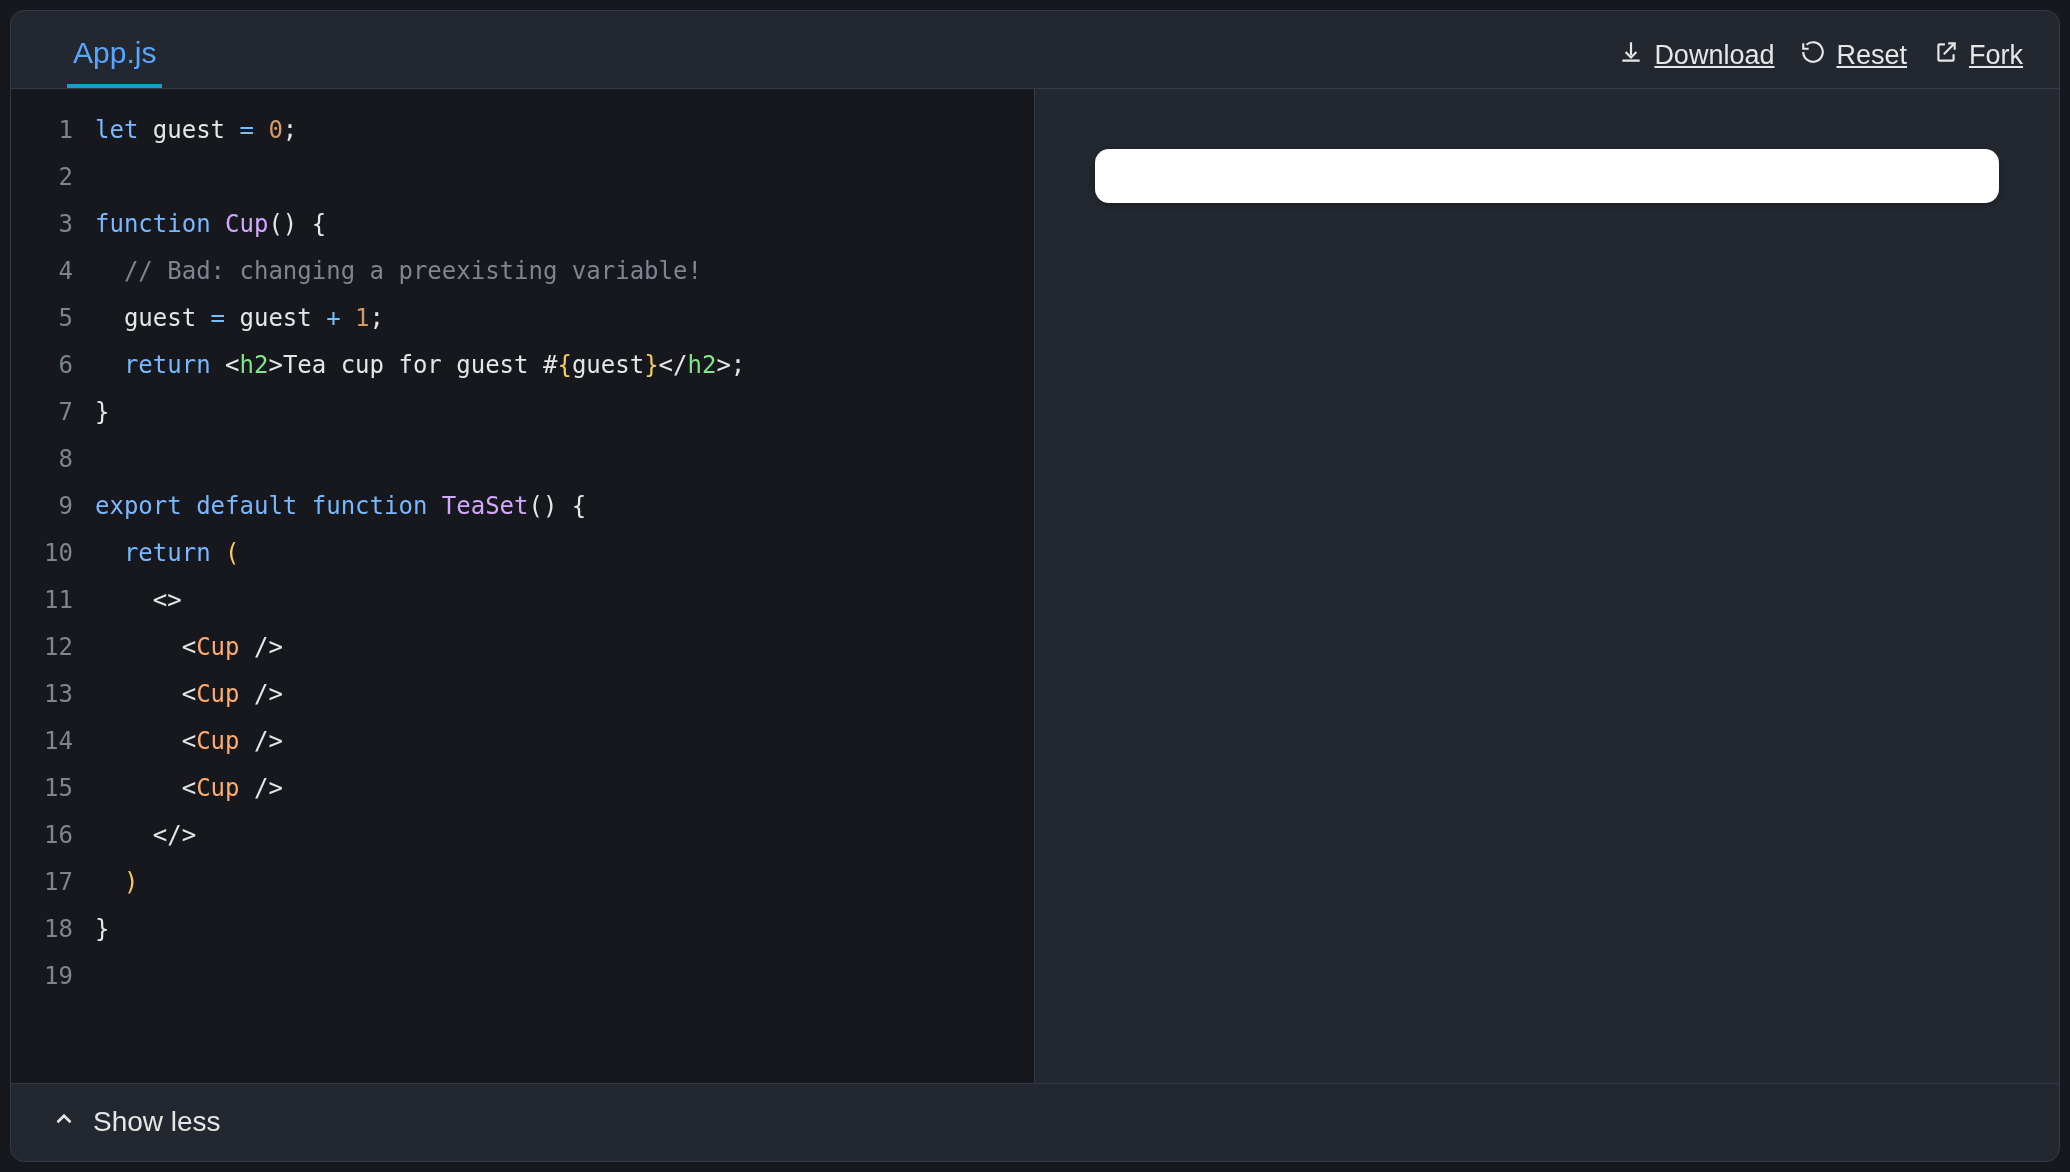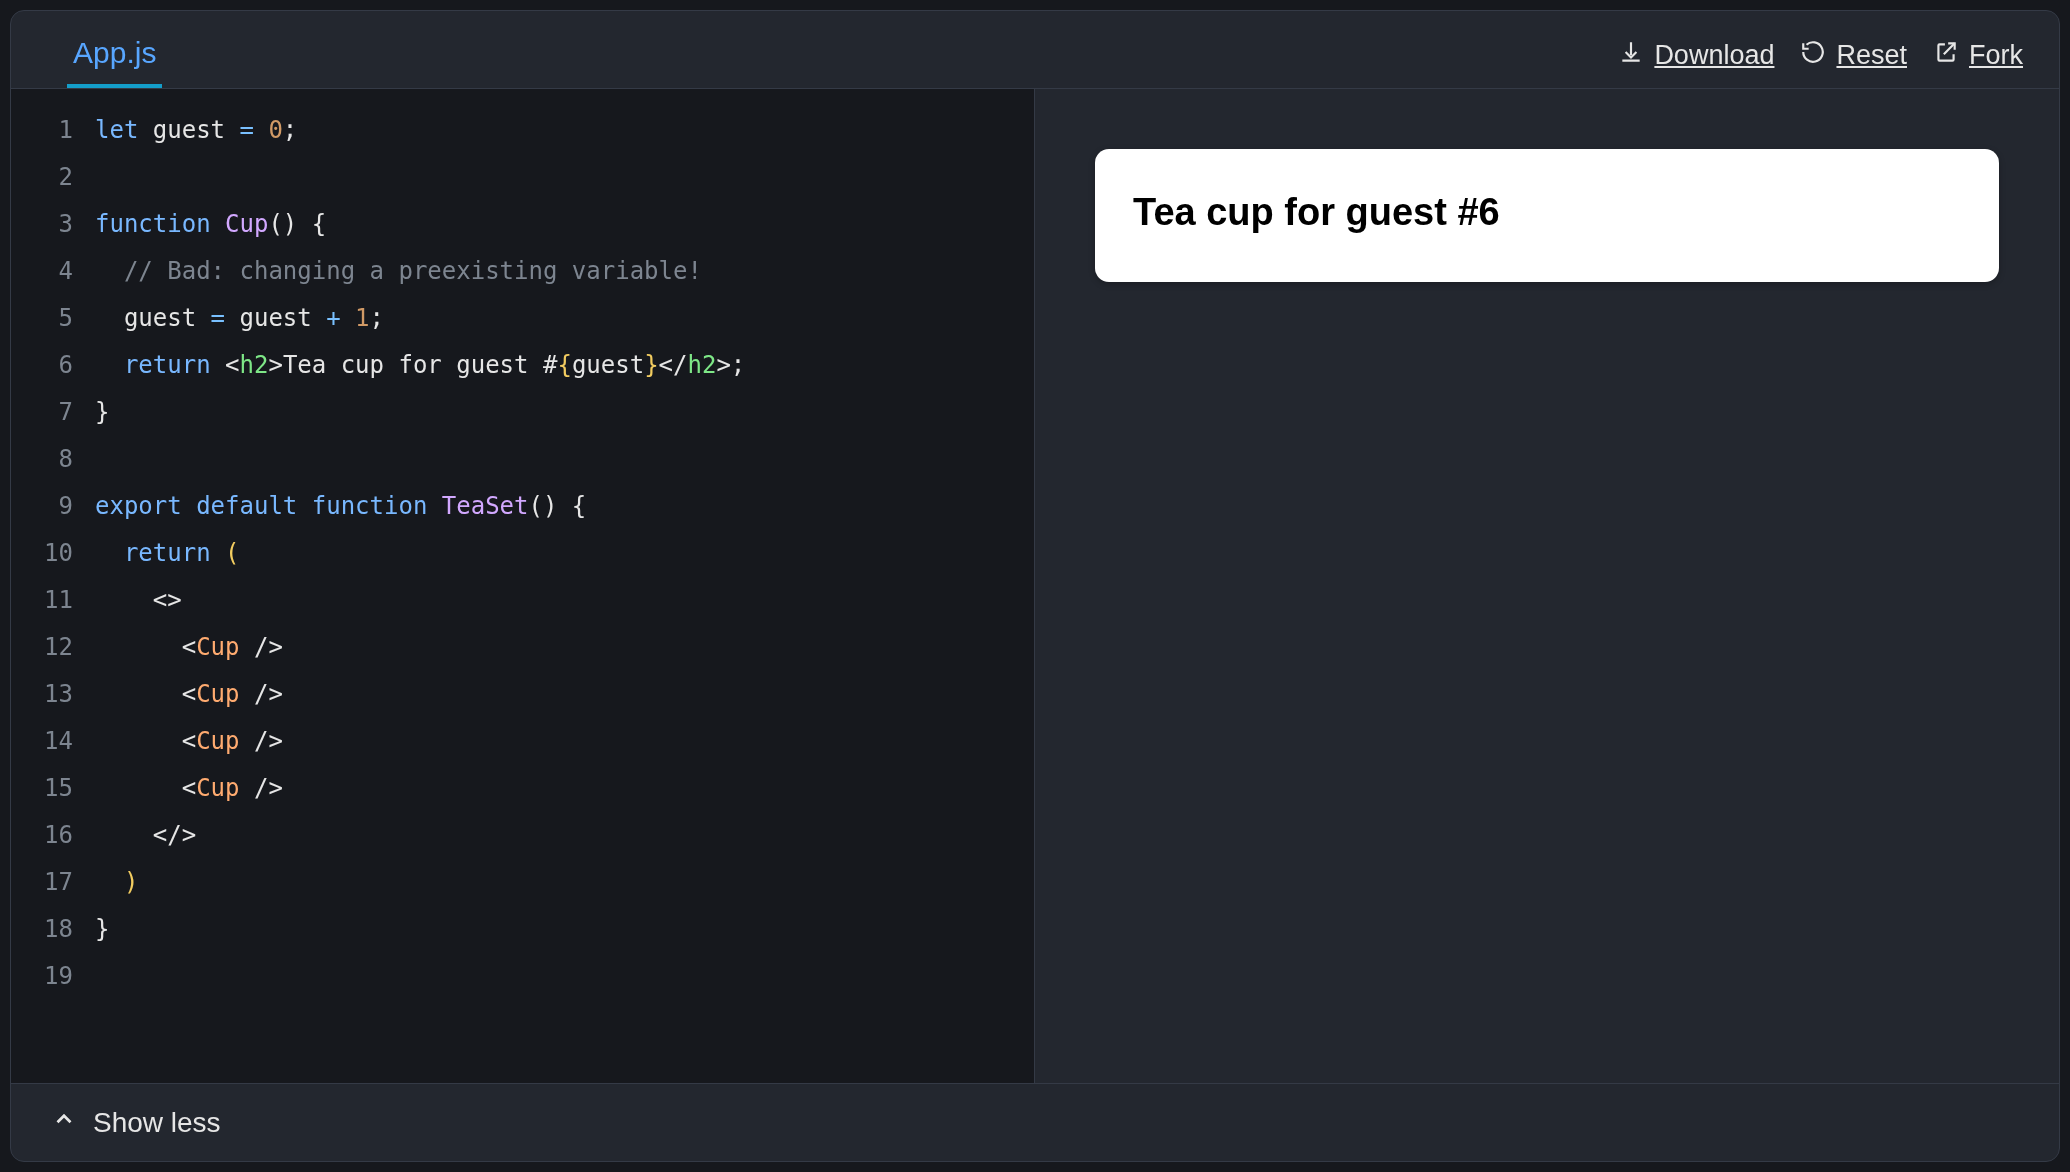--- a/index.html
+++ b/index.html
@@ -118,21 +118,20 @@
     font-size: 38px;
     font-weight: 700;
     margin: 18px 0;
     font-family: -apple-system, BlinkMacSystemFont, "Segoe UI", Helvetica, Arial, sans-serif;
   }
   .footer {
     flex: 0 0 auto;
     border-top: 1px solid #343a46;
     padding: 22px 40px;
     display: flex;
-    align-items: center;
     gap: 16px;
     font-size: 28px;
     cursor: pointer;
   }
   .footer svg { width: 26px; height: 26px; stroke: #e6e6e6; fill: none; stroke-width: 2.5; }
 </style>
 </head>
 <body>
 
 <div class="frame">
@@ -195,21 +194,20 @@
             <div>15</div>
             <div>16</div>
             <div>17</div>
             <div>18</div>
             <div>19</div>
           </div>
         <div class="code" id="code"><div class="line"><span class="tok-kw">let </span><span>guest </span><span class="tok-op">= </span><span class="tok-num">0</span><span>;</span></div><div class="line"></div><div class="line"><span class="tok-kw">function </span><span class="tok-fn">Cup</span><span>() {</span></div><div class="line"><span>  </span><span class="tok-comment">// Bad: changing a preexisting variable!</span></div><div class="line"><span>  guest </span><span class="tok-op">= </span><span>guest </span><span class="tok-op">+ </span><span class="tok-num">1</span><span>;</span></div><div class="line"><span>  </span><span class="tok-kw">return </span><span>&lt;</span><span class="tok-tag">h2</span><span>&gt;</span><span>Tea cup for guest #</span><span class="tok-paren">{</span><span>guest</span><span class="tok-paren">}</span><span>&lt;/</span><span class="tok-tag">h2</span><span>&gt;;</span></div><div class="line"><span>}</span></div><div class="line"></div><div class="line"><span class="tok-kw">export default function </span><span class="tok-fn">TeaSet</span><span>() {</span></div><div class="line"><span>  </span><span class="tok-kw">return </span><span class="tok-paren">(</span></div><div class="line"><span>    &lt;&gt;</span></div><div class="line"><span>      &lt;</span><span class="tok-attr">Cup </span><span>/&gt;</span></div><div class="line"><span>      &lt;</span><span class="tok-attr">Cup </span><span>/&gt;</span></div><div class="line"><span>      &lt;</span><span class="tok-attr">Cup </span><span>/&gt;</span></div><div class="line"><span>      &lt;</span><span class="tok-attr">Cup </span><span>/&gt;</span></div><div class="line"><span>    &lt;/&gt;</span></div><div class="line"><span>  </span><span class="tok-paren">)</span></div><div class="line"><span>}</span></div><div class="line"></div></div>
       </div>
       <div class="preview">
         <div class="preview-card" id="preview-card">
-            <h2>Tea cup for guest #6</h2>
           </div>
       </div>
     </div>
 
     <div class="footer">
       <span>
         <svg viewBox="0 0 24 24">
             <path d="M6 15l6-6 6 6"></path>
           </svg>
       </span>

